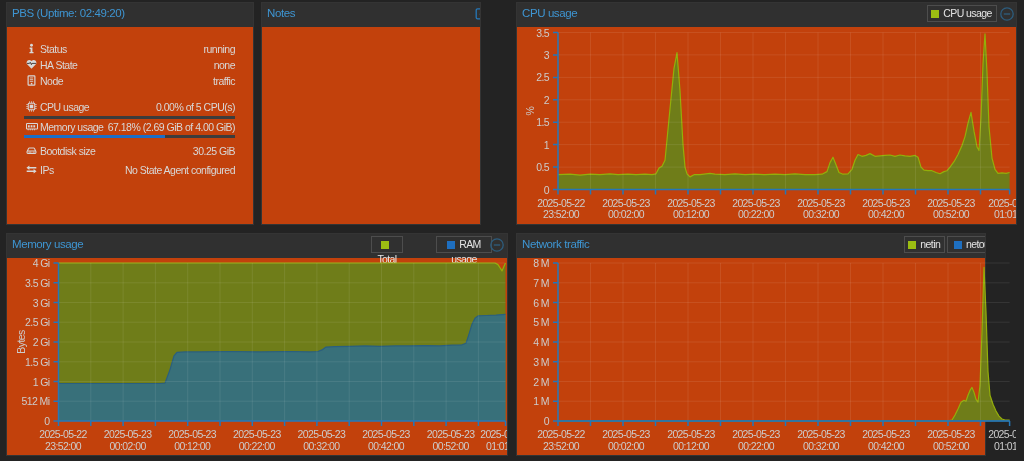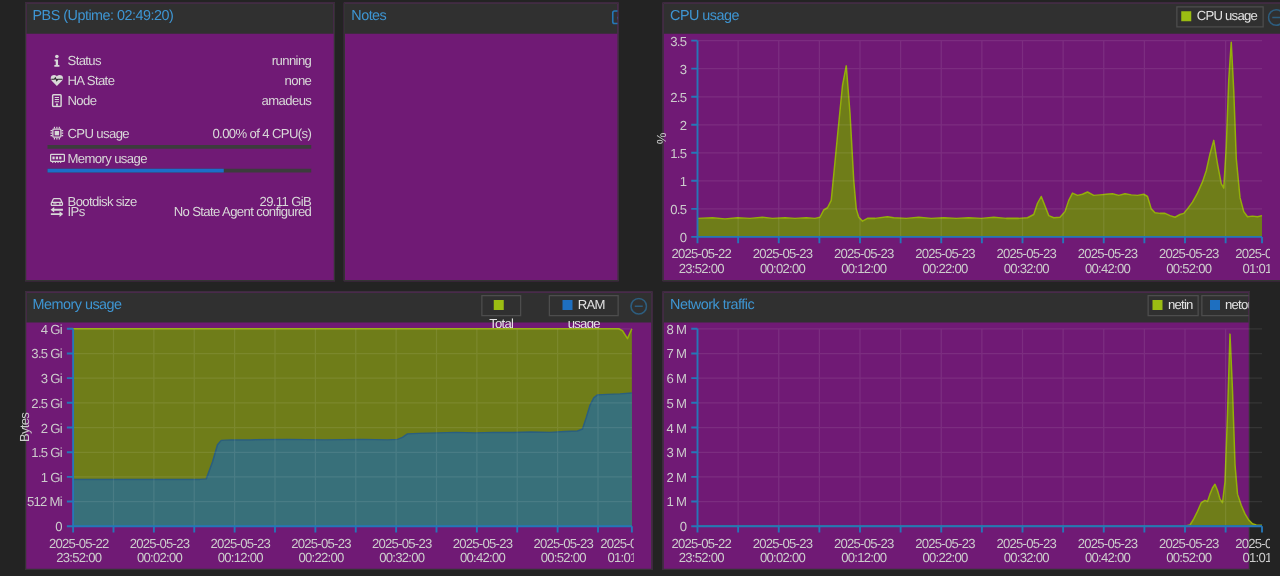--- a/index.html
+++ b/index.html
@@ -1,17 +1,17 @@
 <!DOCTYPE html>
 <html><head><meta charset="utf-8"><title>dash</title><style>
 * { margin:0; padding:0; box-sizing:border-box; }
 html,body { width:1024px; height:461px; background:#232323;
   font-family:"Liberation Sans",sans-serif; overflow:hidden; }
 #page { position:relative; width:1024px; height:461px; }
-.panel { position:absolute; border:1px solid #343434; background:#701a75; overflow:hidden;margin-left:14px; }
+.panel { position:absolute; border:1px solid #343434; background:#c2410c; overflow:hidden; }
 .phd { position:relative; height:24px; background:#303030; }
 .ptitle { position:absolute; left:5px; top:4px; font-size:11.5px; letter-spacing:-0.4px; color:#3e95d2; }
 .pbody { position:relative; }
 .leg { position:absolute; height:17px; border:1px solid #4d4d4d; color:#e3e3e3;
   font-size:10.5px; letter-spacing:-0.6px; line-height:15px; text-align:center; }
 .lsq { display:inline-block; width:8px; height:8px; margin-right:4px; vertical-align:-0.5px; }
 .axl { font-size:10.5px; letter-spacing:-0.6px; fill:#cccccc; font-family:"Liberation Sans",sans-serif; }
 .stat { position:absolute; left:0; top:0; width:246px; height:196px; }
 .row { position:absolute; left:17px; width:211px; height:16px; line-height:16px;
   font-size:10.5px; letter-spacing:-0.5px; color:#d8d8d8; }
@@ -51,59 +51,60 @@
           </div>
           <div class="row" style="top:46px">
             <span class="ricw">
               <svg class="ric" width="11" height="11" viewBox="0 0 13 13">
                 <rect x="2.5" y="1" width="8" height="11" rx="0.8" fill="none" stroke="#d8d8d8" stroke-width="1.4"></rect>
                 <path stroke="#d8d8d8" stroke-width="1" d="M4.5 3.5 H8.5 M4.5 5.5 H8.5 M4.5 7.5 H8.5"></path>
                 <rect x="5.7" y="9.3" width="1.8" height="2" fill="#d8d8d8"></rect>
               </svg>
             </span>
             <span class="rl">Node</span>
-            <span class="rv">amadeus</span>
+            <span class="rv">traffic</span>
           </div>
           <div class="row" style="top:72px">
             <span class="ricw">
               <svg class="ric" width="11" height="11" viewBox="0 0 13 13">
                 <rect x="2.7" y="2.7" width="7.6" height="7.6" rx="0.8" fill="none" stroke="#d8d8d8" stroke-width="1.2"></rect>
                 <rect x="4.4" y="4.4" width="4.2" height="4.2" fill="#d8d8d8"></rect>
                 <path stroke="#d8d8d8" stroke-width="1.1" d="M4.2 0.5 V2.1 M6.5 0.5 V2.1 M8.8 0.5 V2.1 M4.2 10.9 V12.5 M6.5 10.9 V12.5 M8.8 10.9 V12.5 M0.5 4.2 H2.1 M0.5 6.5 H2.1 M0.5 8.8 H2.1 M10.9 4.2 H12.5 M10.9 6.5 H12.5 M10.9 8.8 H12.5"></path>
               </svg>
             </span>
             <span class="rl">CPU usage</span>
-            <span class="rv">0.00% of 4 CPU(s)</span>
+            <span class="rv">0.00% of 5 CPU(s)</span>
           </div>
           <div class="track" style="top:88.5px"></div>
           <div class="row" style="top:92px">
             <span class="ricw">
               <svg class="ric" width="12" height="11" viewBox="0 0 14 13">
                 <rect x="0.5" y="3" width="13" height="6.5" rx="0.8" fill="none" stroke="#d8d8d8" stroke-width="1.2"></rect>
                 <rect x="2.2" y="5" width="2.1" height="2.6" fill="#d8d8d8"></rect>
                 <rect x="5.4" y="5" width="2.1" height="2.6" fill="#d8d8d8"></rect>
                 <rect x="8.6" y="5" width="2.1" height="2.6" fill="#d8d8d8"></rect>
                 <path stroke="#d8d8d8" stroke-width="1" d="M2.5 9.5 V11 M5 9.5 V11 M7.5 9.5 V11 M10 9.5 V11"></path>
               </svg>
             </span>
             <span class="rl">Memory usage</span>
+            <span class="rv">67.18% (2.69 GiB of 4.00 GiB)</span>
           </div>
           <div class="track" style="top:108px">
             <div class="fillb"></div>
           </div>
-          <div class="row" style="top:127px">
+          <div class="row" style="top:116px">
             <span class="ricw">
               <svg class="ric" width="11" height="11" viewBox="0 0 13 13">
                 <path fill="none" stroke="#d8d8d8" stroke-width="1.2" d="M1.6 7 L3 4.1 C3.2 3.7 3.5 3.5 3.9 3.5 H9.1 C9.5 3.5 9.8 3.7 10 4.1 L11.4 7 M1.2 7.9 C1.2 7.4 1.6 7 2.1 7 H10.9 C11.4 7 11.8 7.4 11.8 7.9 V9 C11.8 9.5 11.4 9.9 10.9 9.9 H2.1 C1.6 9.9 1.2 9.5 1.2 9 Z"></path>
                 <circle cx="9.4" cy="8.4" r="0.8" fill="#d8d8d8"></circle>
                 <path stroke="#d8d8d8" stroke-width="0.9" d="M3 8.4 H6.2"></path>
               </svg>
             </span>
             <span class="rl">Bootdisk size</span>
-            <span class="rv">29.11 GiB</span>
+            <span class="rv">30.25 GiB</span>
           </div>
           <div class="row" style="top:135px">
             <span class="ricw">
               <svg class="ric" width="11" height="11" viewBox="0 0 13 13">
                 <path fill="#d8d8d8" d="M4 1.8 L4 3.6 L12.2 3.6 L12.2 5.4 L4 5.4 L4 7.2 L0.5 4.5 Z M9 5.9 L12.5 8.6 L9 11.3 L9 9.5 L0.8 9.5 L0.8 7.7 L9 7.7 Z"></path>
               </svg>
             </span>
             <span class="rl">IPs</span>
             <span class="rv">No State Agent configured</span>
           </div>
@@ -132,21 +133,21 @@
           <circle cx="7" cy="7" r="6.2" fill="none" stroke="#2d5d7e" stroke-width="1.3"></circle>
           <path d="M3.8 7 H10.2" stroke="#2d5d7e" stroke-width="1.3"></path>
         </svg>
       </div>
       <div class="pbody"></div>
     </div>
 <div class="panel" style="left:6px;top:233px;width:502px;height:223px">
       <div class="phd">
         <span class="ptitle">Memory usage</span>
         <div class="leg" style="left:364px;top:2px;width:32px"><span class="lsq" style="background:#9bbd12"></span>Total</div>
-        <div class="leg" style="left:418px;top:2px;width:56px"><span class="lsq" style="background:#1e6fc0"></span>RAM usage</div>
+        <div class="leg" style="left:429px;top:2px;width:56px"><span class="lsq" style="background:#1e6fc0"></span>RAM usage</div>
         <svg style="position:absolute;left:483px;top:4px" width="14" height="14" viewBox="0 0 14 14">
           <circle cx="7" cy="7" r="6.2" fill="none" stroke="#2d5d7e" stroke-width="1.3"></circle>
           <path d="M3.8 7 H10.2" stroke="#2d5d7e" stroke-width="1.3"></path>
         </svg>
       </div>
       <div class="pbody"></div>
     </div>
 <div class="panel" style="left:516px;top:233px;width:470px;height:223px">
       <div class="phd">
         <span class="ptitle">Network traffic</span>

